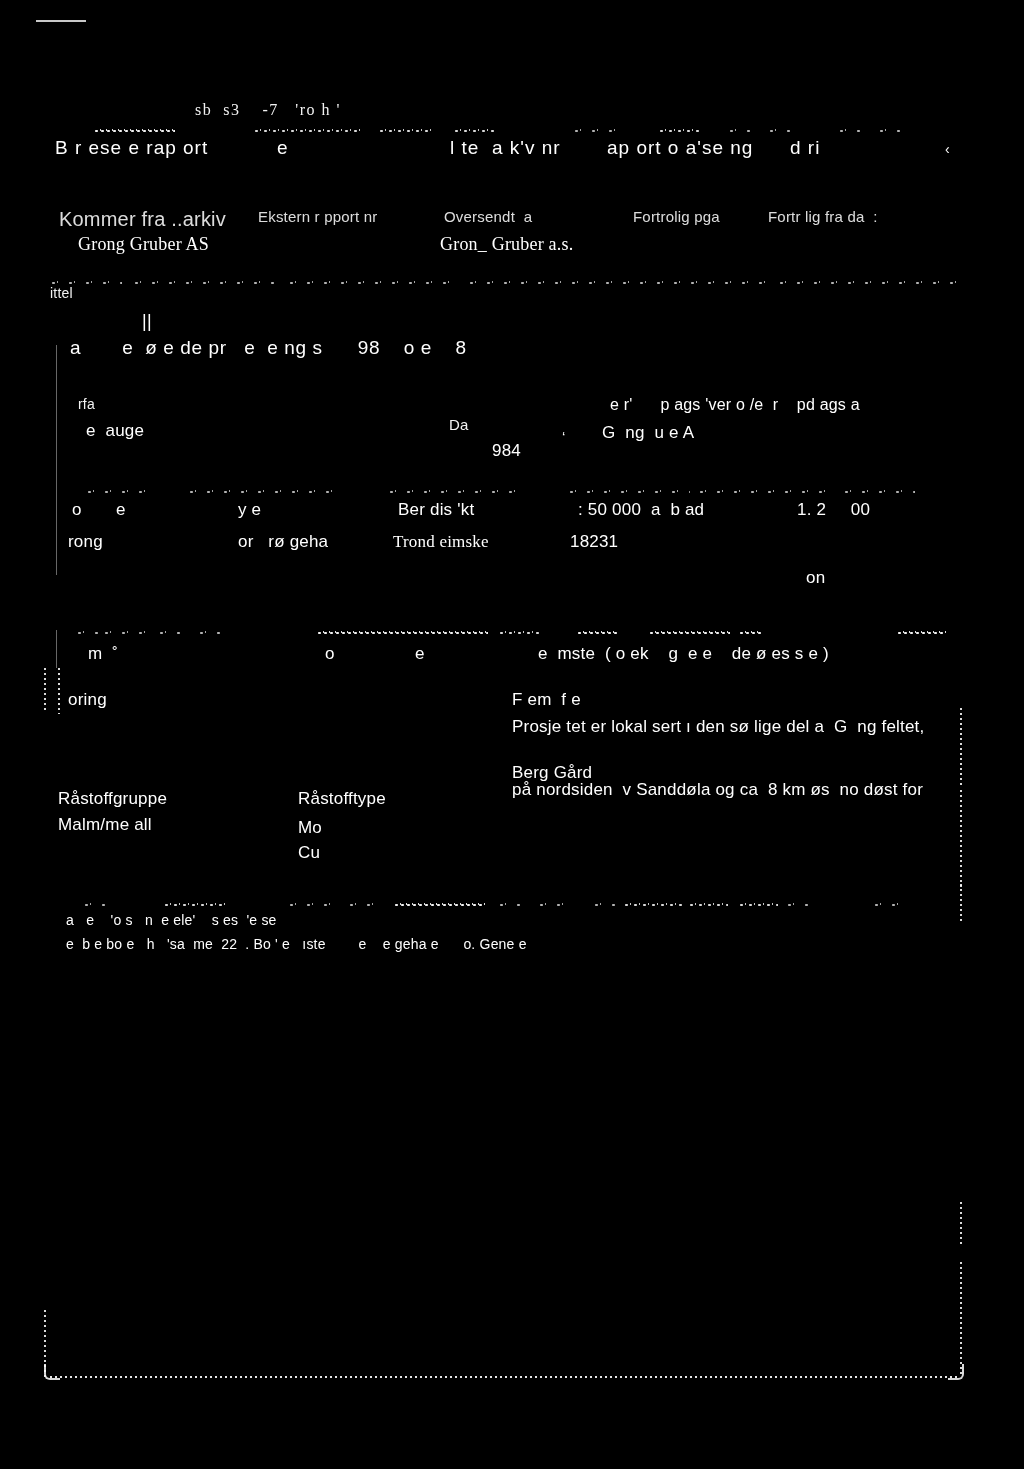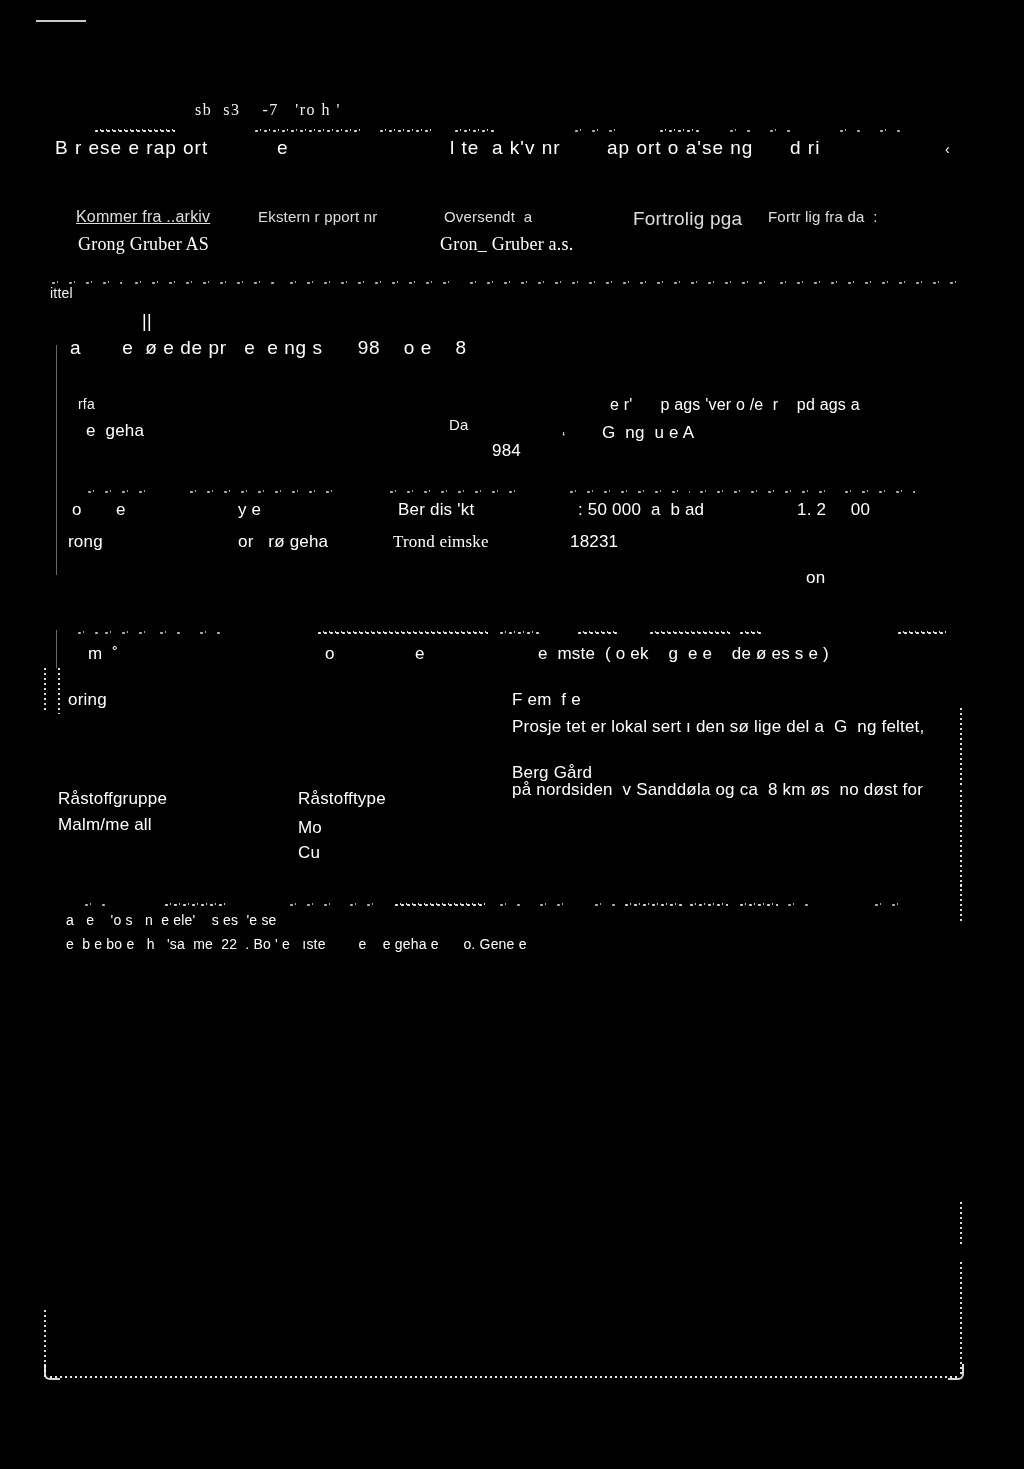--- a/index.html
+++ b/index.html
@@ -135,30 +135,30 @@
   <div class="speck sparse" style="left:840px; top:126px; width:22px;"></div>
   <div class="speck sparse" style="left:880px; top:126px; width:22px;"></div>
 
   <div class="cell field-value big" style="left:55px; top:137px; letter-spacing:1px;">B r ese e rap ort</div>
   <div class="cell field-value big" style="left:277px; top:137px;">e</div>
   <div class="cell field-value big" style="left:450px; top:137px; letter-spacing:1px;">l te  a k'v nr</div>
   <div class="cell field-value big" style="left:607px; top:137px; letter-spacing:1px;">ap ort o a'se ng</div>
   <div class="cell field-value big" style="left:790px; top:137px; letter-spacing:1px;">d ri</div>
   <div class="cell field-value" style="left:945px; top:141px; font-size:14px;">‹</div>
 
-  <div class="cell caption" style="left:76px; top:208px; font-size:16px;text-decoration:underline;">Kommer fra ..arkiv</div>
+  <div class="cell caption" style="left:59px; top:208px; font-size:20px;">Kommer fra ..arkiv</div>
   <div class="cell field-value serif" style="left:78px; top:234px;">Grong Gruber AS</div>
 
   <div class="cell caption" style="left:258px; top:208px; font-size:15px;">Ekstern r pport nr</div>
   <div class="cell field-value serif" style="left:258px; top:234px;"></div>
 
   <div class="cell caption" style="left:444px; top:208px; font-size:15px;">Oversendt  a</div>
   <div class="cell field-value serif" style="left:440px; top:234px;">Gron_ Gruber a.s.</div>
 
-  <div class="cell caption" style="left:633px; top:208px; font-size:19px;">Fortrolig pga</div>
+  <div class="cell caption" style="left:633px; top:208px; font-size:15px;">Fortrolig pga</div>
   <div class="cell field-value serif" style="left:633px; top:234px;"></div>
 
   <div class="cell caption" style="left:768px; top:208px; font-size:15px;">Fortr lig fra da  :</div>
   <div class="cell field-value serif" style="left:768px; top:234px;"></div>
 
   <div class="speck sparse" style="left:52px; top:278px; width:70px;"></div>
   <div class="speck sparse" style="left:135px; top:278px; width:140px;"></div>
   <div class="speck sparse" style="left:290px; top:278px; width:170px;"></div>
   <div class="speck sparse" style="left:470px; top:278px; width:160px;"></div>
   <div class="speck sparse" style="left:640px; top:278px; width:130px;"></div>
@@ -166,21 +166,21 @@
 
   <div class="cell caption ghost" style="left:50px; top:285px; font-size:14px;">ittel</div>
 
   <div class="cell field-value" style="left:142px; top:311px; font-size:18px;">||</div>
 
   <div class="cell field-value big" style="left:70px; top:337px; letter-spacing:0.6px;">a       e  ø e de pr   e  e ng s      98    o e    8</div>
 
   <div class="rule v faint" style="left:56px; top:345px; height:230px;"></div>
 
   <div class="cell caption ghost" style="left:78px; top:396px; font-size:14px;">rfa</div>
-  <div class="cell field-value" style="left:86px; top:421px;">e  geha</div>
+  <div class="cell field-value" style="left:86px; top:421px;">e  auge</div>
 
   <div class="cell caption ghost" style="left:449px; top:416px; font-size:15px;">Da</div>
   <div class="cell field-value" style="left:492px; top:441px;">984</div>
 
   <div class="cell field-value" style="left:610px; top:396px; font-size:16px;">e r'      p ags 'ver o /e  r    pd ags a</div>
   <div class="cell field-value" style="left:602px; top:423px;">G  ng  u e A</div>
   <div class="cell field-value" style="left:562px; top:428px; font-size:15px;">‘</div>
 
   <div class="speck sparse" style="left:88px; top:487px; width:60px;"></div>
   <div class="speck sparse" style="left:190px; top:487px; width:150px;"></div>

